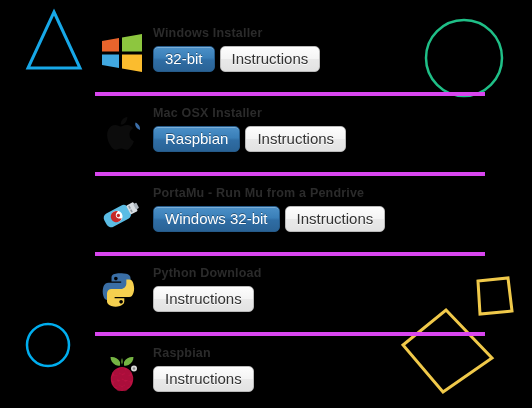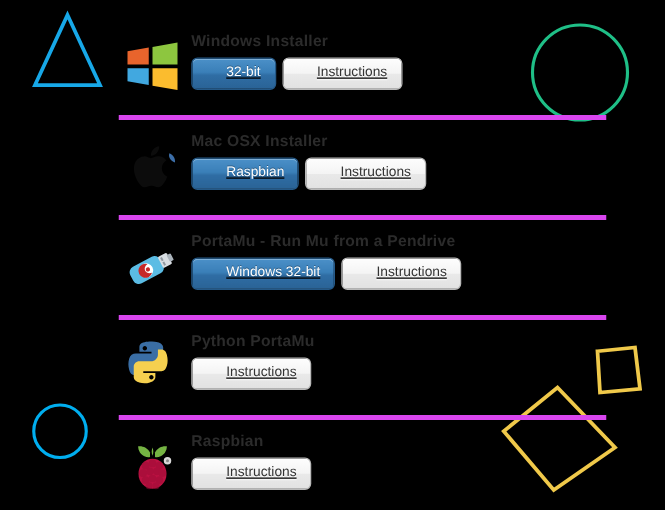--- a/index.html
+++ b/index.html
@@ -49,21 +49,20 @@
     position: absolute;
     left: 4px;
     top: 14px;
     width: 46px;
     height: 46px;
     display: block;
   }
 
   .sec-body {
     margin-left: 58px;
-    text-decoration: underline;
   }
 
   .sec-title {
     color: #2b2b2b;
     font-size: 12.5px;
     font-weight: bold;
     letter-spacing: 0.2px;
     line-height: 15px;
     margin: 0 0 5px 0;
     white-space: nowrap;
@@ -72,23 +71,23 @@
   .btn-row {
     display: flex;
     flex-direction: row;
     align-items: flex-start;
     gap: 5px;
   }
 
   .btn {
     display: inline-block;
     font-family: "Liberation Sans", sans-serif;
-    font-size: 11px;
+    font-size: 15px;
     line-height: 11px;
-    padding: 6px 11px 7px 27px;
+    padding: 6px 11px 7px 11px;
     border-radius: 5px;
     white-space: nowrap;
     text-align: center;
     cursor: pointer;
     user-select: none;
     box-sizing: border-box;
   }
 
   .btn-primary {
     background: linear-gradient(to bottom, #4b90c8 0%, #3a7fb8 45%, #2f6da4 55%, #2a6396 100%);
@@ -171,21 +170,21 @@
       </div>
     </div>
   </div>
 
   <div class="section">
     <svg class="sec-icon" viewBox="0 0 46 46">
       <path d="M22.7 4c-2.6 0-4.9 0.2-6.6 0.6-4.3 0.8-5.1 2.4-5.1 5.4v4h11.8v1.5H7.5c-3 0-5.7 1.8-6.5 5.3-1 4-1 6.5 0 10.7 0.8 3.1 2.5 5.3 5.6 5.3h4v-4.8c0-3.5 3-6.6 6.6-6.6h11.7c2.9 0 5.3-2.4 5.3-5.3V10c0-2.8-2.4-4.9-5.3-5.4-1.8-0.3-3.7-0.5-5.6-0.6h-0.6zM16.3 8.2c1.2 0 2.2 1 2.2 2.2s-1 2.2-2.2 2.2-2.2-1-2.2-2.2 1-2.2 2.2-2.2z" fill="#3a6ea5" transform="translate(3.5,0) scale(0.82)"></path>
       <path d="M36.4 15.5v4.7c0 3.7-3.1 6.7-6.6 6.7H18.1c-2.8 0-5.3 2.4-5.3 5.3v10c0 2.8 2.5 4.5 5.3 5.3 3.3 1 6.5 1.2 10.5 0 2.6-0.8 5.3-2.3 5.3-5.3v-4H22.1v-1.6h17.7c3 0 4.2-2.1 5.3-5.3 1.1-3.3 1-6.5 0-10.7-0.7-3-2.3-5.3-5.3-5.3h-3.4zM30 40.2c1.2 0 2.2 1 2.2 2.2s-1 2.2-2.2 2.2-2.2-1-2.2-2.2 1-2.2 2.2-2.2z" fill="#f5d04f" transform="translate(-2.5,-3) scale(0.82)"></path>
     </svg>
     <div class="sec-body">
-      <div class="sec-title">Python PortaMu</div>
+      <div class="sec-title">Python Download</div>
       <div class="btn-row">
         <span class="btn btn-secondary">Instructions</span>
       </div>
     </div>
   </div>
 
   <div class="section">
     <svg class="sec-icon" viewBox="0 0 46 46">
       <path d="M21 12c-2-4-6-5.5-9.5-5 0 3.5 2 6.5 5 8 1.6 0.8 3.3 1 4.5 0.6z" fill="#75b343"></path>
       <path d="M25 12c2-4 6-5.5 9.5-5 0 3.5-2 6.5-5 8-1.6 0.8-3.3 1-4.5 0.6z" fill="#75b343"></path>

